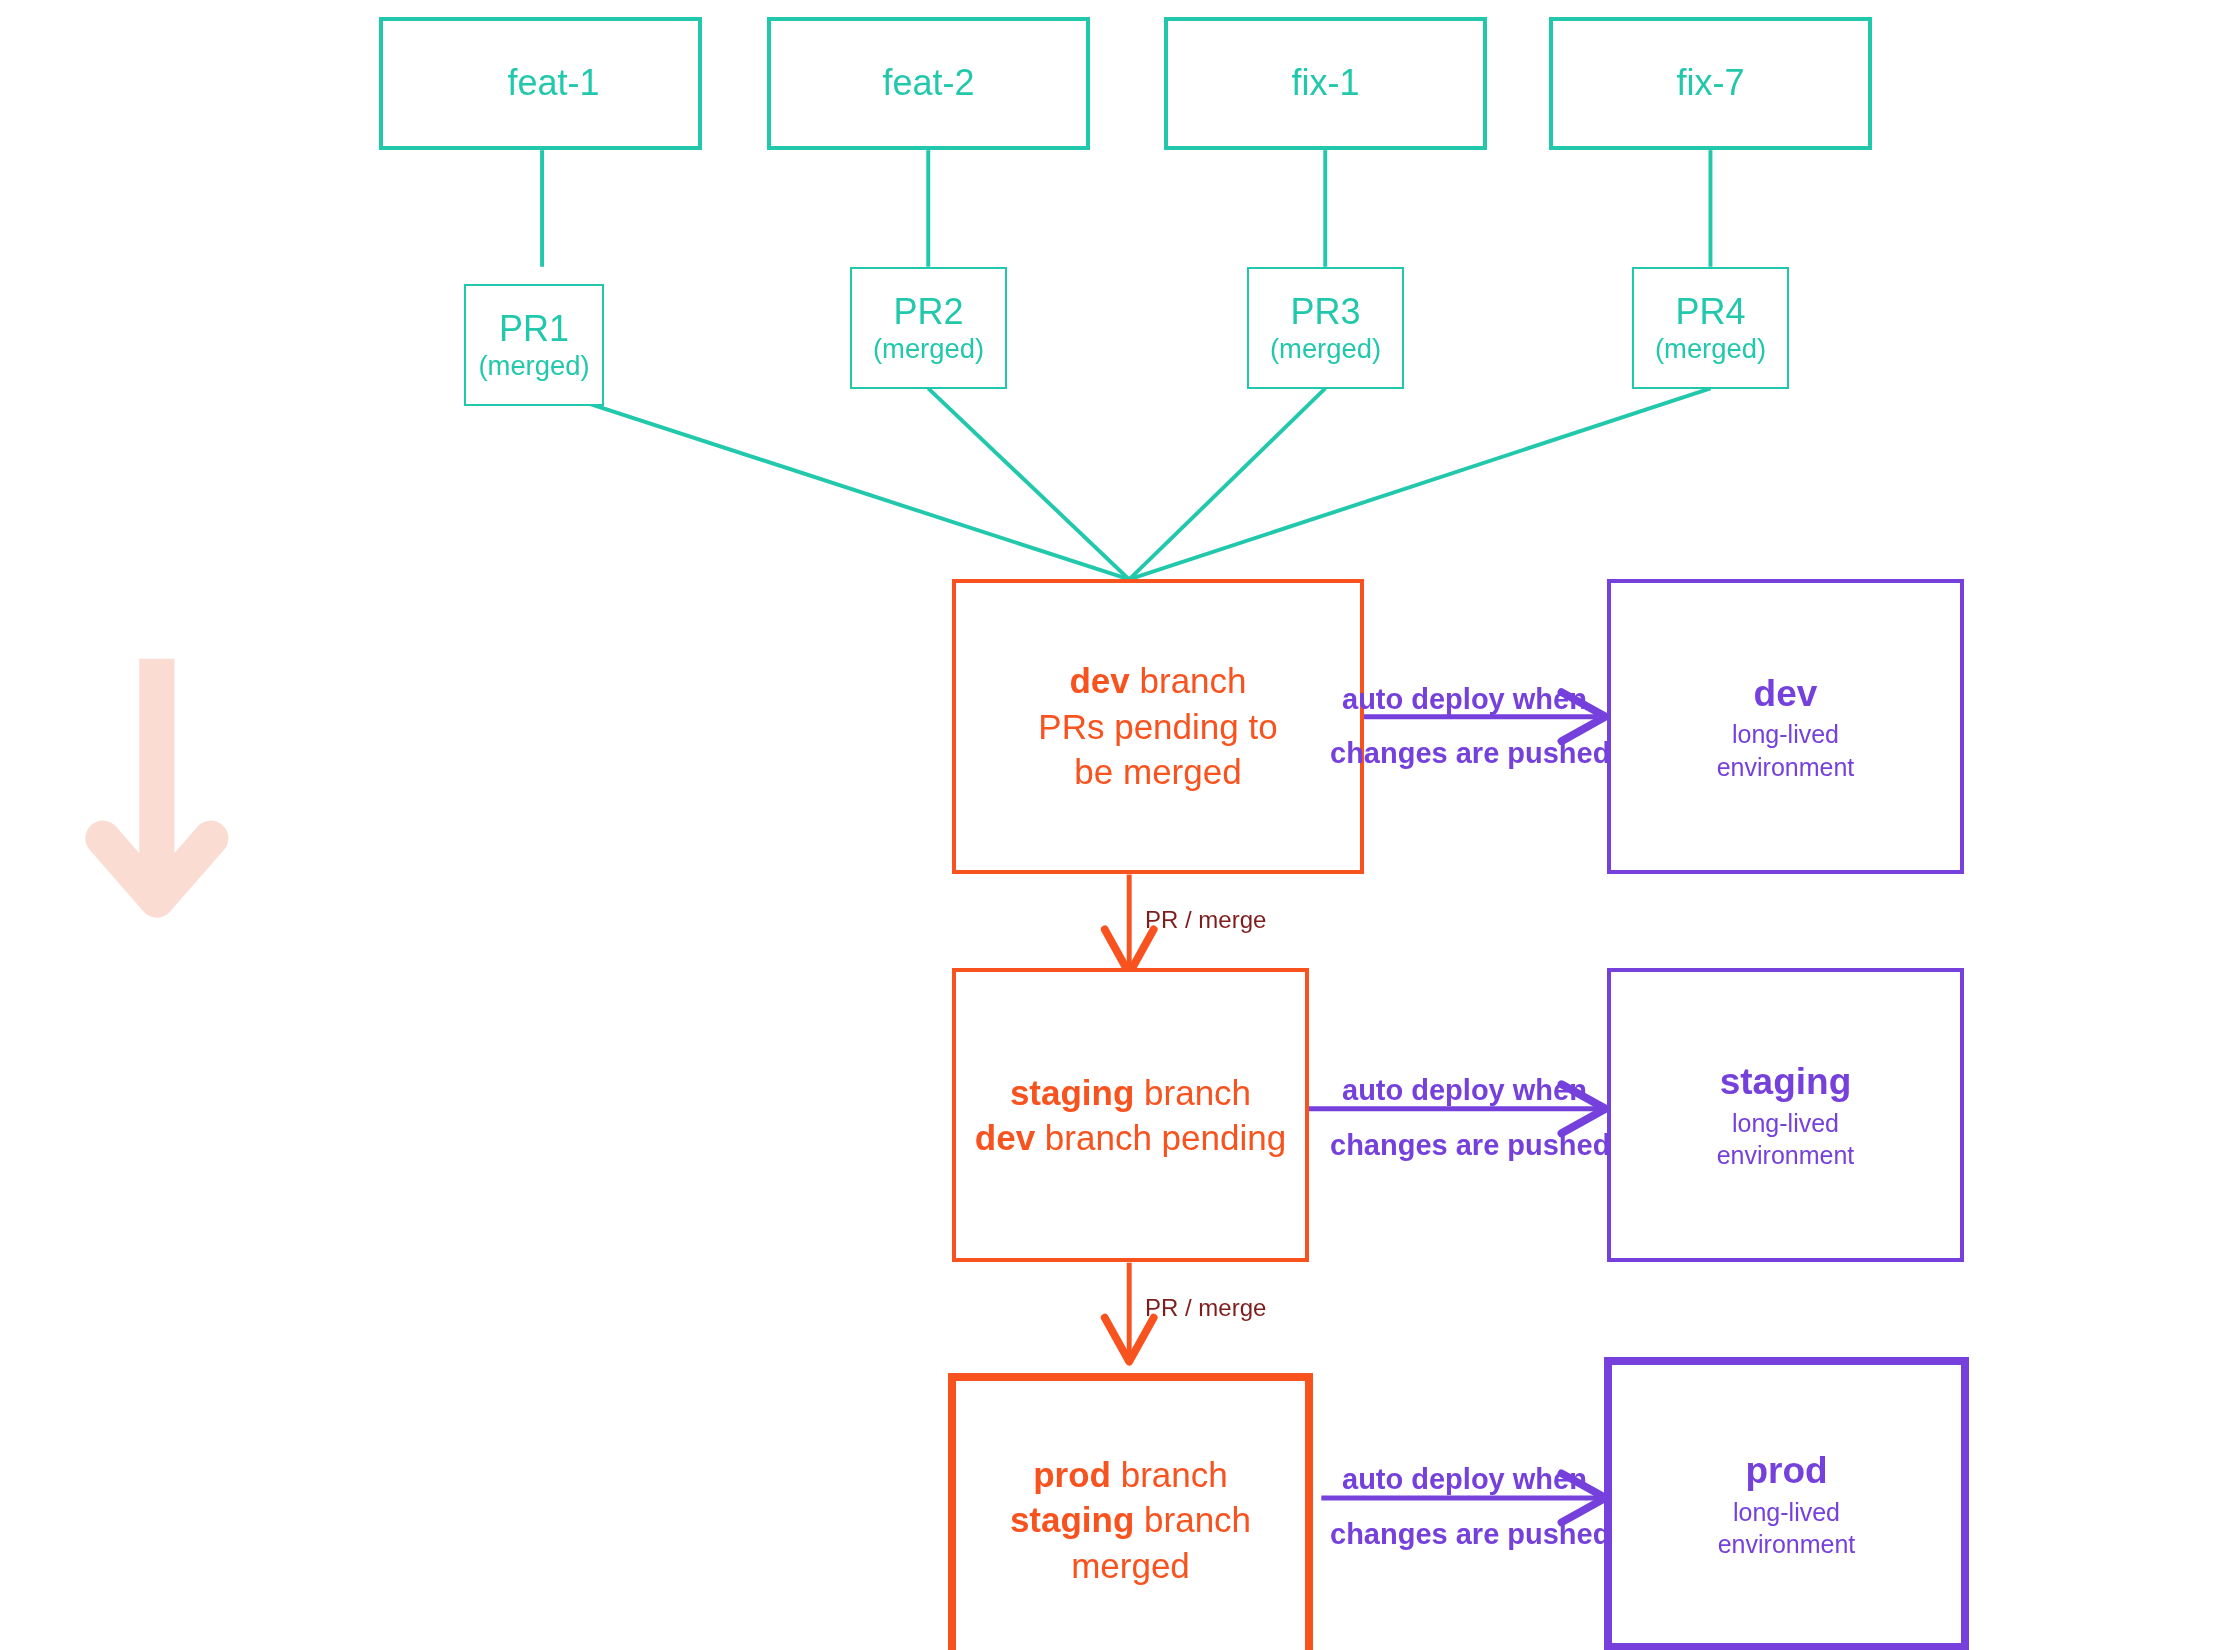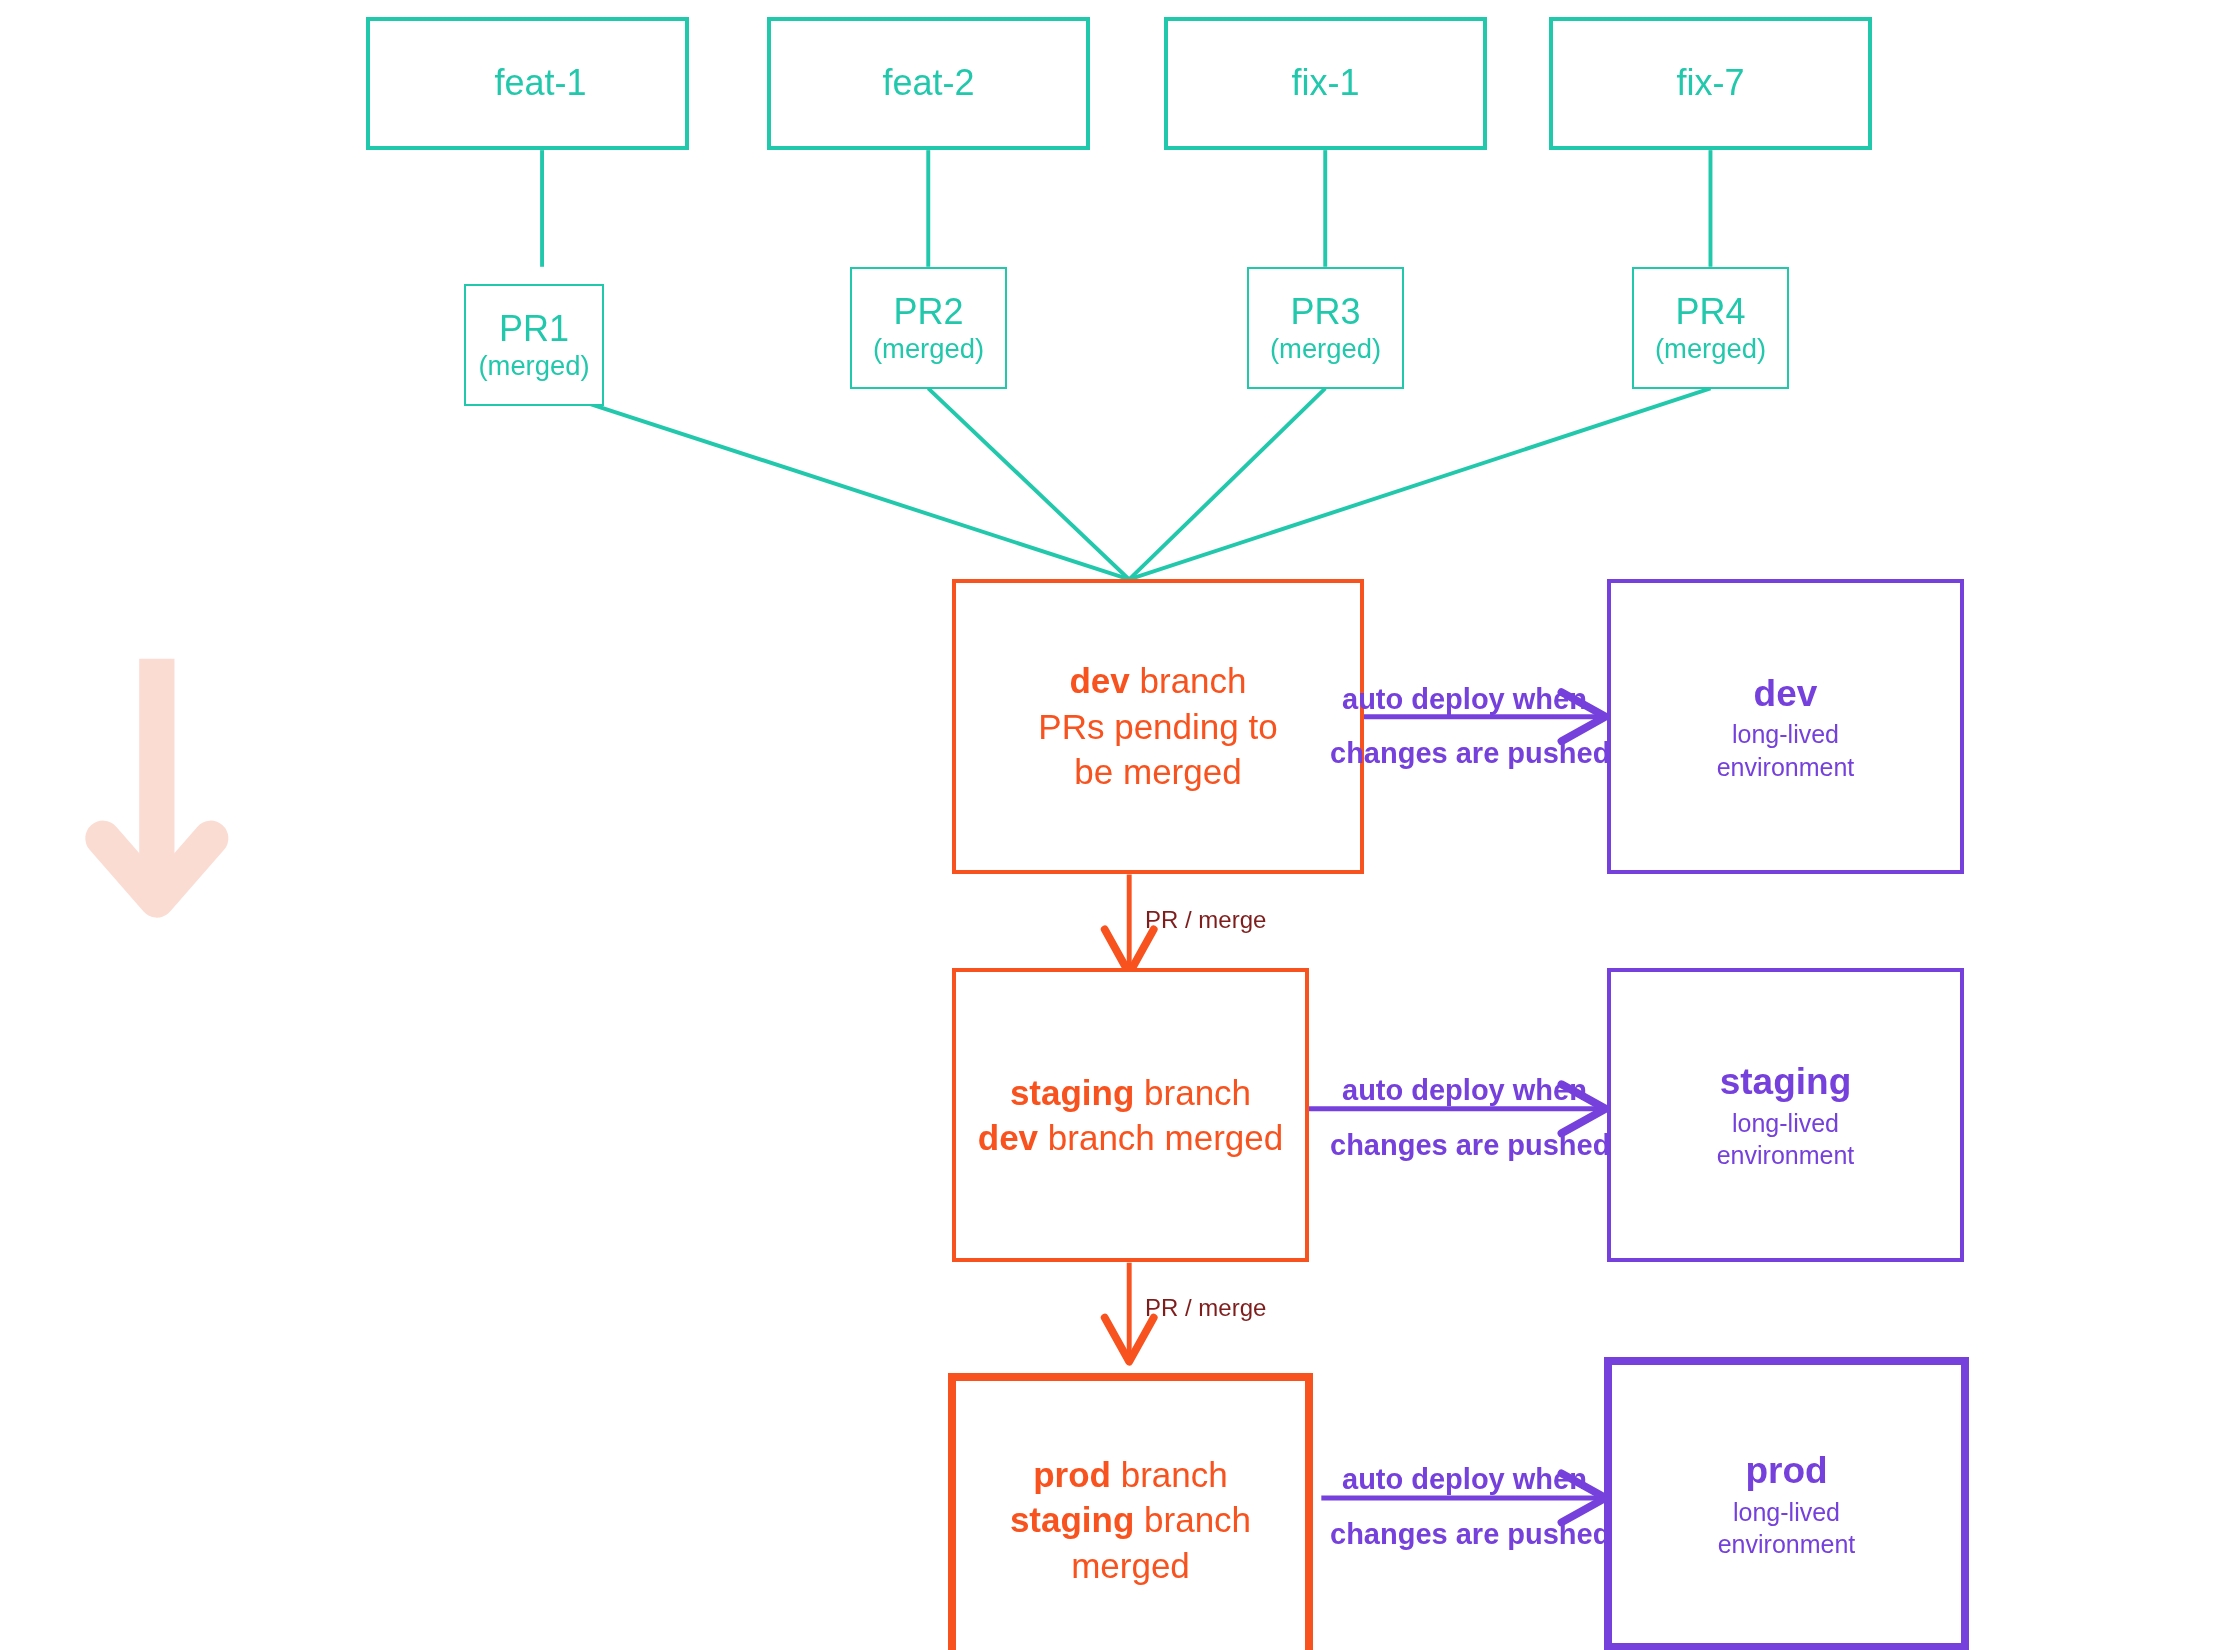--- a/index.html
+++ b/index.html
@@ -143,21 +143,21 @@
       <line x1="1152" y1="1288" x2="1152" y2="1384" marker-end="url(#arrow-orange)"></line>
     </g>
 
     <g stroke="#7540dc" stroke-width="5" fill="none">
       <line x1="1335" y1="731" x2="1633" y2="731" marker-end="url(#arrow-purple)"></line>
       <line x1="1335" y1="1131" x2="1633" y2="1131" marker-end="url(#arrow-purple)"></line>
       <line x1="1348" y1="1528" x2="1633" y2="1528" marker-end="url(#arrow-purple)"></line>
     </g>
   </svg>
 
-  <div class="node branch-box" style="left:366px; top:16.7px; width:323px; height:133px;padding-left:26px;">
+  <div class="node branch-box" style="left:379px; top:16.7px; width:323px; height:133px;padding-left:26px;">
     <span>feat-1</span>
   </div>
   <div class="node branch-box" style="left:767px; top:16.7px; width:323px; height:133px;">
     <span>feat-2</span>
   </div>
   <div class="node branch-box" style="left:1164px; top:16.7px; width:323px; height:133px;">
     <span>fix-1</span>
   </div>
   <div class="node branch-box" style="left:1549px; top:16.7px; width:323px; height:133px;">
     <span>fix-7</span>
@@ -186,21 +186,21 @@
     </div>
     <div class="line">PRs pending to</div>
     <div class="line">be merged</div>
   </div>
 
   <div class="node orange-box" style="left:952px; top:968px; width:357px; height:294px;">
     <div class="line">
       <b>staging</b><span> branch</span>
     </div>
     <div class="line">
-      <b>dev</b><span> branch merged</span>
+      <b>dev</b><span> branch pending</span>
     </div>
   </div>
 
   <div class="node orange-box thick" style="left:948px; top:1357px; width:365px; height:294px;">
     <div class="line">
       <b>prod</b><span> branch</span>
     </div>
     <div class="line">
       <b>staging</b><span> branch</span>
     </div>

